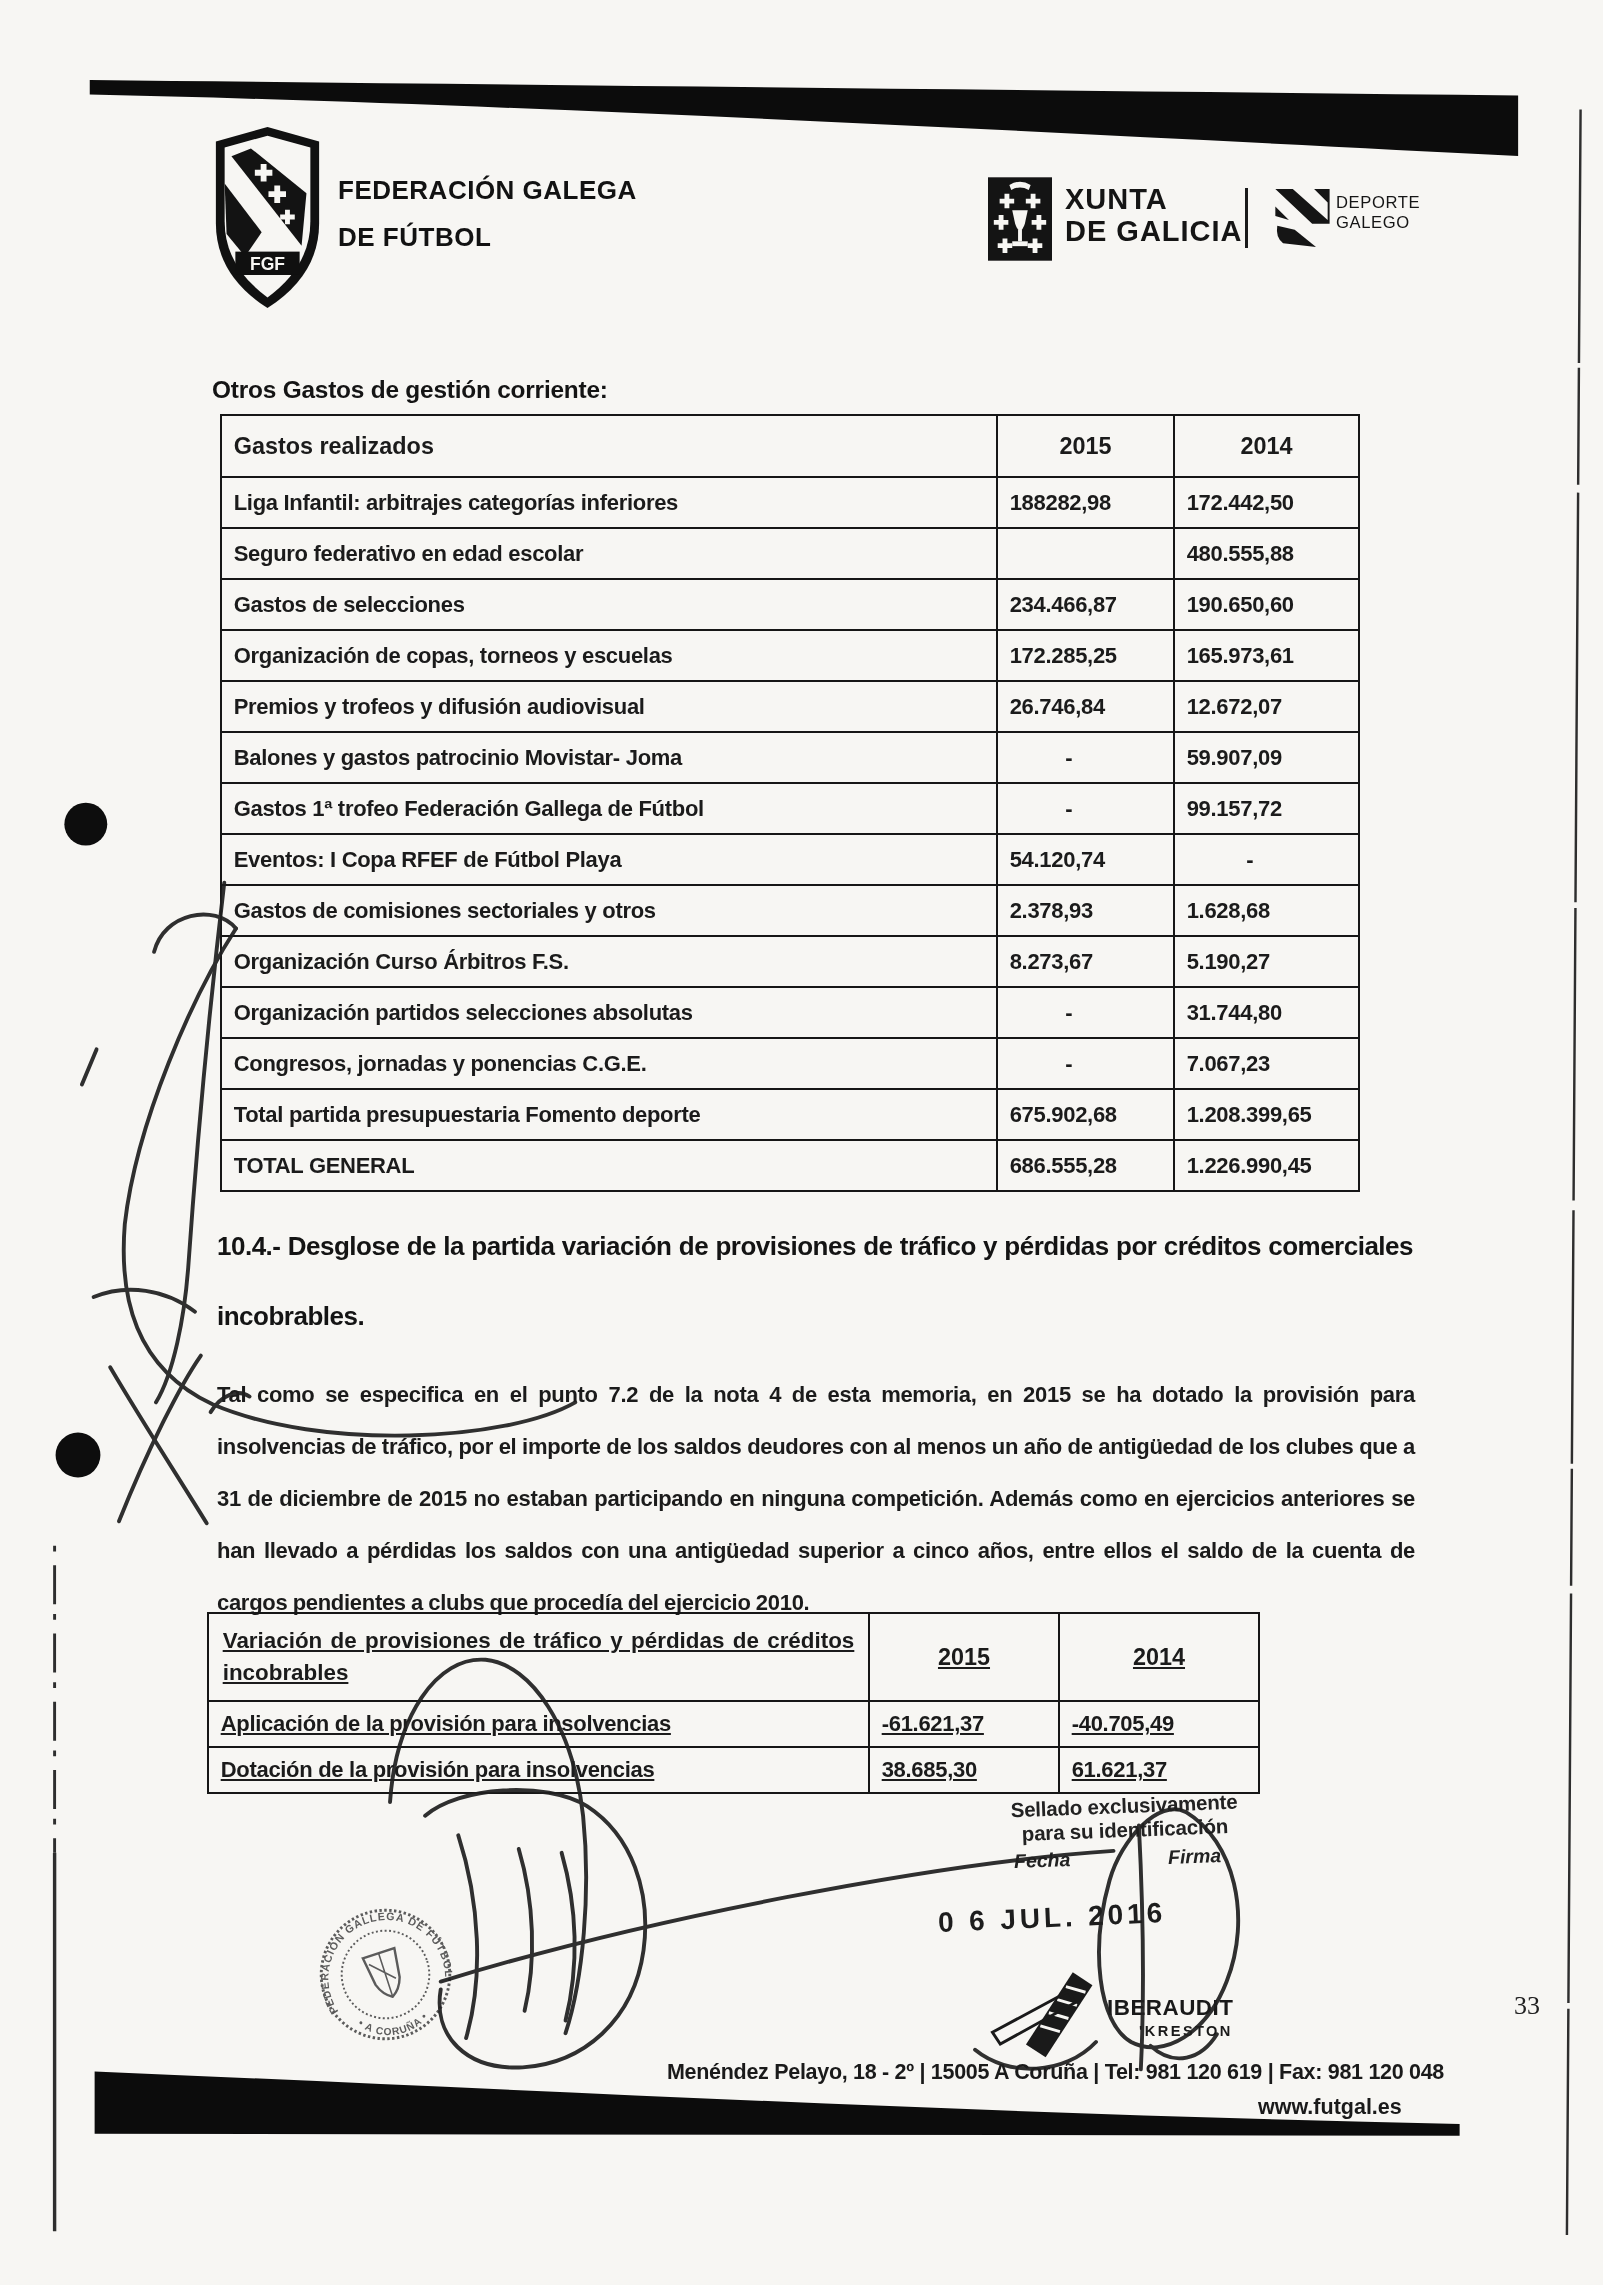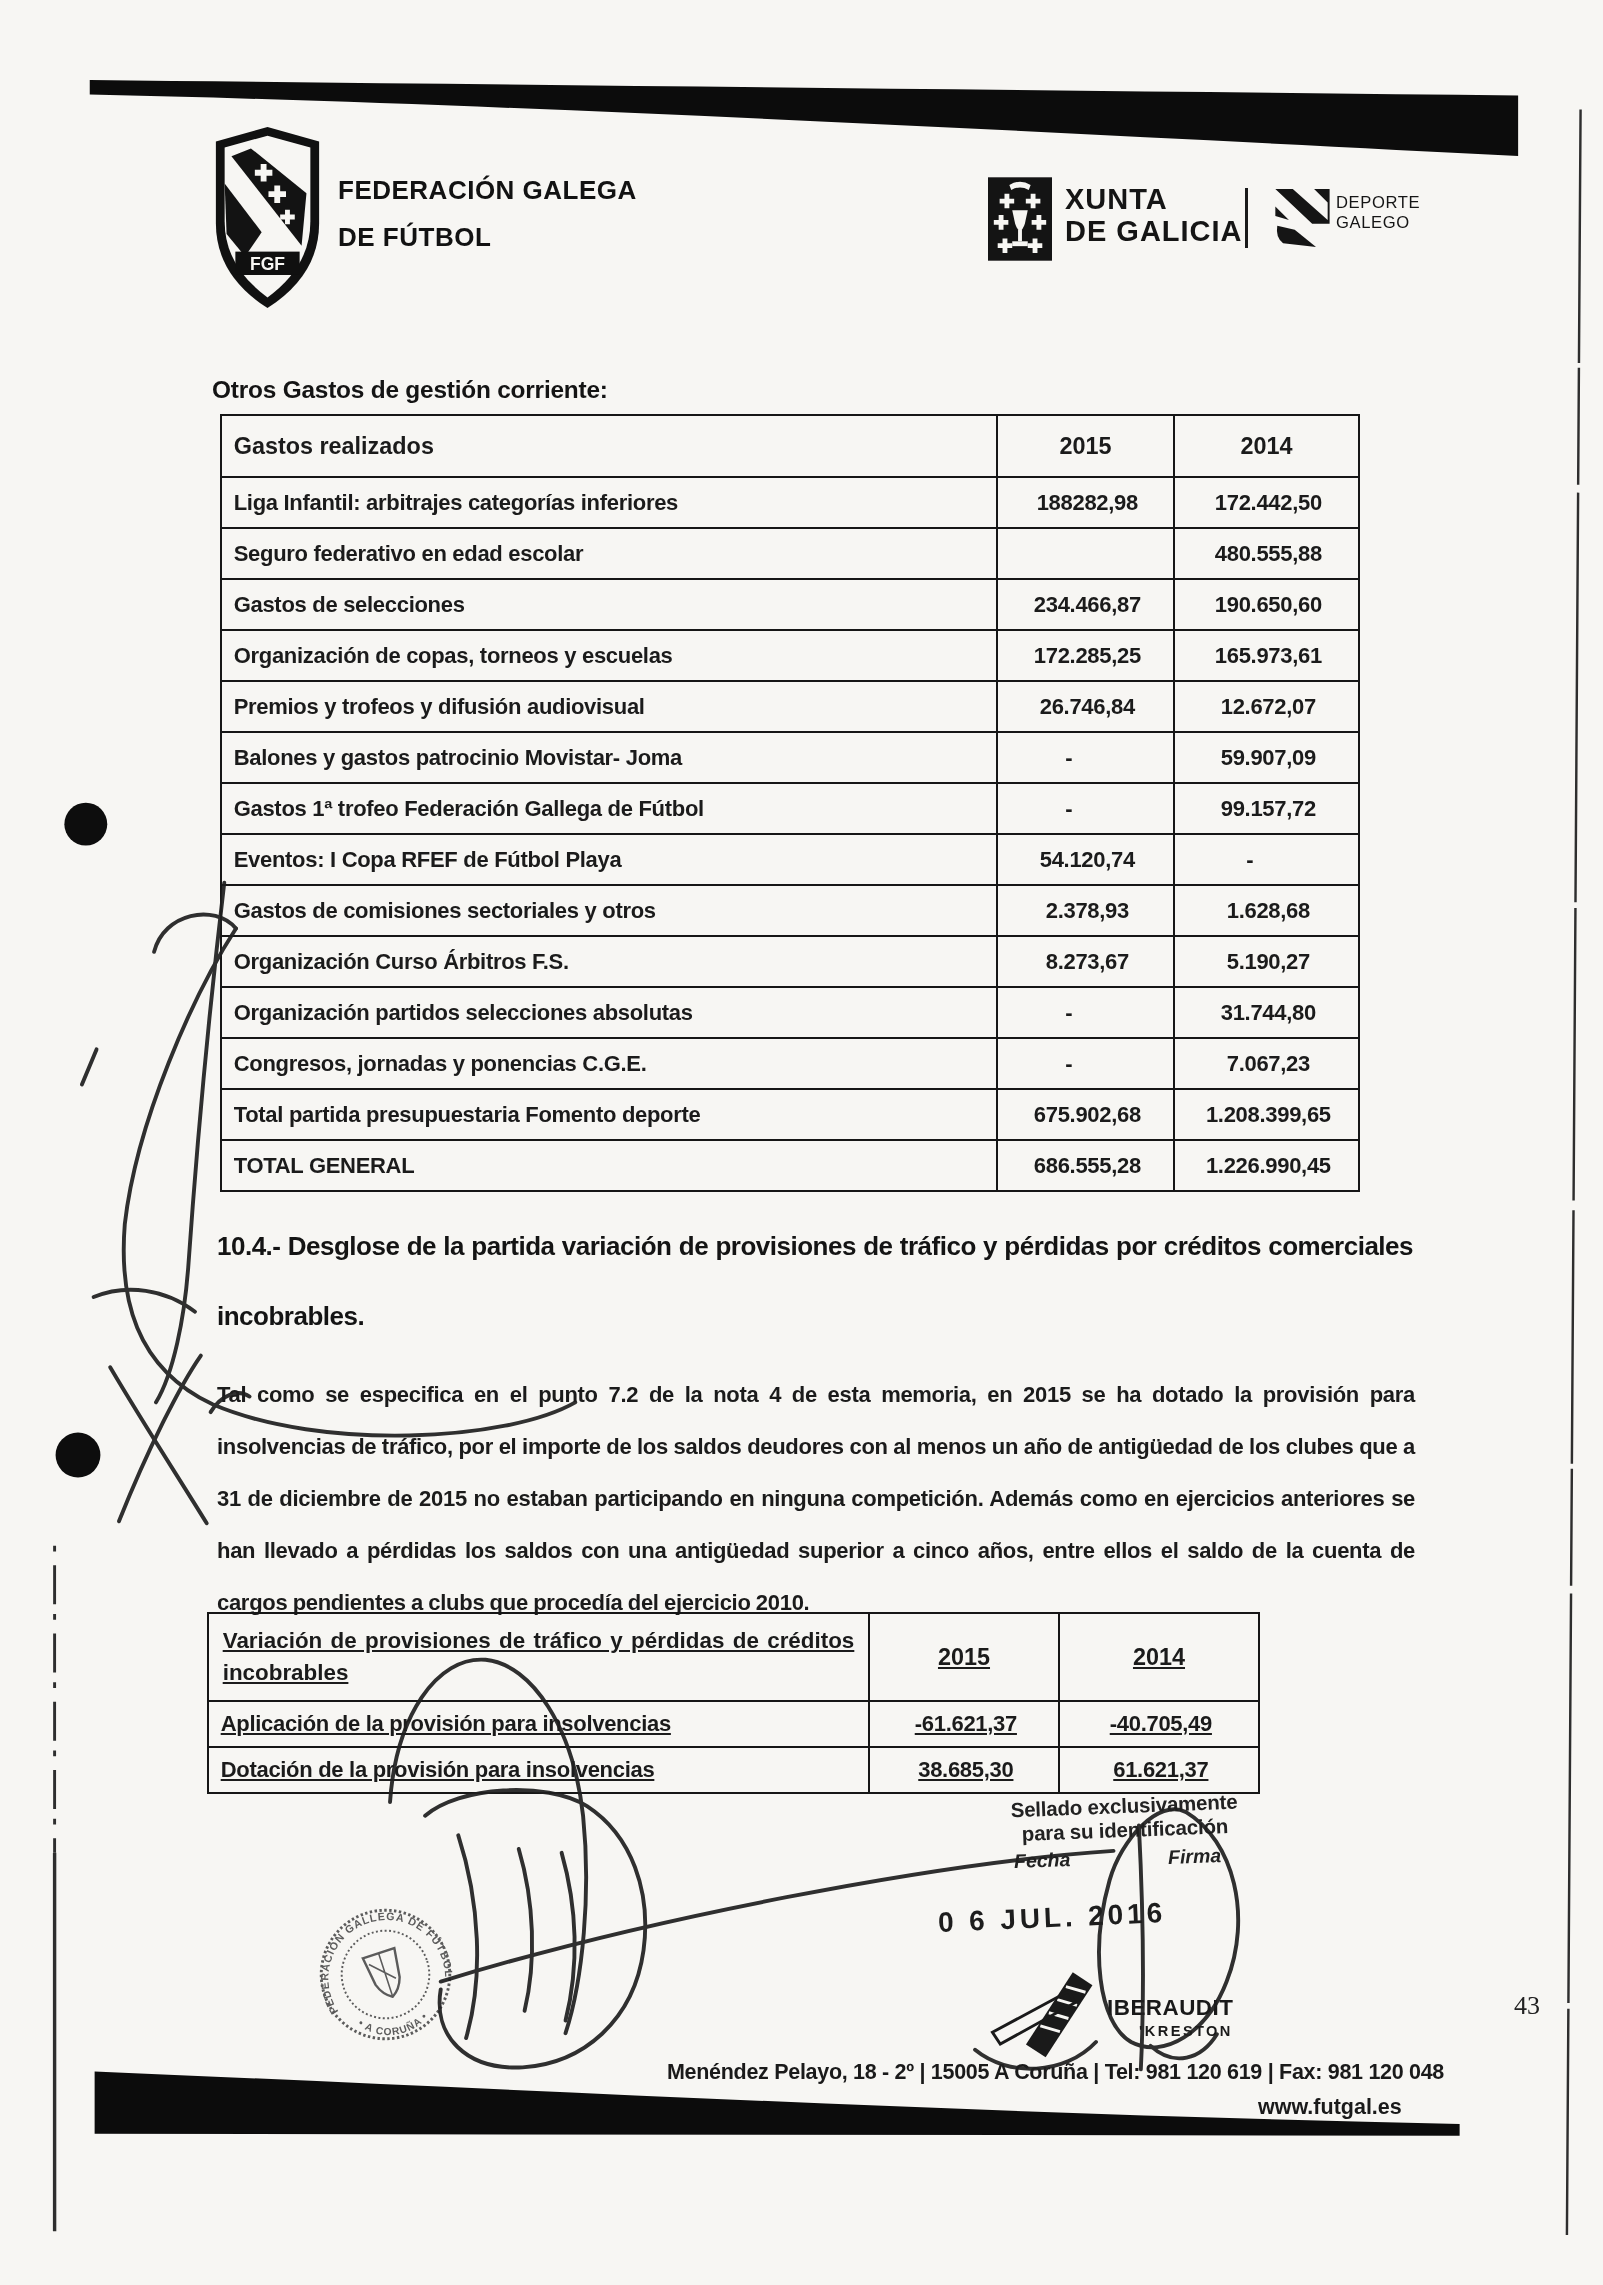--- a/index.html
+++ b/index.html
@@ -24,21 +24,21 @@
   
   table{border-collapse:collapse;table-layout:fixed;background:transparent;}
   .t1{width:1138px;}
   .t2{width:1051px;}
   td,th{border:2.3px solid #161616;padding:0 11.7px;color:#1b1b1b;overflow:hidden;white-space:nowrap;}
   .t1 th,.t2 th{font-size:23.4px;font-weight:700;}
   .t1 td,.t2 td{font-size:22px;font-weight:700;letter-spacing:-0.3px;}
   .t1 tr{height:51px;} .t1 tr.hdr{height:62px;}
   .t2 tr{height:46px;} .t2 tr.hdr{height:88px;}
   .lbl{text-align:left;}
-  .num{text-align:center;font-size:22.4px;padding-right:8px;}
+  .num{text-align:left;font-size:22.4px;padding-right:8px;}
   .ctr{text-align:center;}
   .dash{text-align:center;padding-right:45px;}
   .t2 .hlabel{white-space:normal;font-size:22.4px;line-height:32px;text-align:justify;padding:5.9px 13.7px;}
   
   .sellado{width:263px;text-align:center;font-size:20.5px;font-weight:700;letter-spacing:-0.2px;
            line-height:24.4px;color:#222;transform:rotate(-2.2deg);}
   .fecha-firma{font-size:19.5px;font-weight:700;font-style:italic;color:#222;}
   .date-stamp{font-size:28px;font-weight:700;letter-spacing:3.9px;color:#1d1d1d;transform:rotate(-2.5deg);
               font-family:"Liberation Sans",sans-serif;}
   .auditor{font-size:22.4px;font-weight:700;letter-spacing:0.5px;color:#191919;}
@@ -230,21 +230,21 @@
     <div>Sellado exclusivamente</div>
     <div>para su identificación</div>
   </div>
   <div class="abs fecha-firma" style="left:1014px;top:1849px;transform:rotate(-2deg);">Fecha</div>
   <div class="abs fecha-firma" style="left:1168px;top:1845px;transform:rotate(-2deg);">Firma</div>
   <div class="abs date-stamp" style="left:938px;top:1902px;">0 6 JUL. 2016</div>
 
   <div class="abs auditor" style="left:1107px;top:1995px;">IBERAUDIT</div>
   <div class="abs auditor-net" style="left:1139px;top:2023px;">'KRESTON</div>
 
-  <div class="abs pagenum" style="left:1514px;top:1991px;">43</div>
+  <div class="abs pagenum" style="left:1514px;top:1991px;">33</div>
 
   <div class="abs addr" style="left:667px;top:2060px;">Menéndez Pelayo, 18 - 2º | 15005 A Coruña | Tel: 981 120 619 | Fax: 981 120 048</div>
   <div class="abs web" style="left:1258px;top:2095px;width:137px;text-align:right;">www.futgal.es</div>
 
   <svg class="abs" style="left:0;top:2048px;" width="1603" height="117" viewBox="0 0 1644 120">
     <path d="M 97,24 C 520,42 1020,68 1497,78 L 1497,90 L 97,88 Z" fill="#0c0c0c"></path>
   </svg>
 
   <svg class="abs" style="left:293px;top:1882px;" width="185" height="185" viewBox="0 0 190 190" opacity="0.82">
     <g transform="rotate(-18 95 95)" fill="none" stroke="#3a3a3a">

